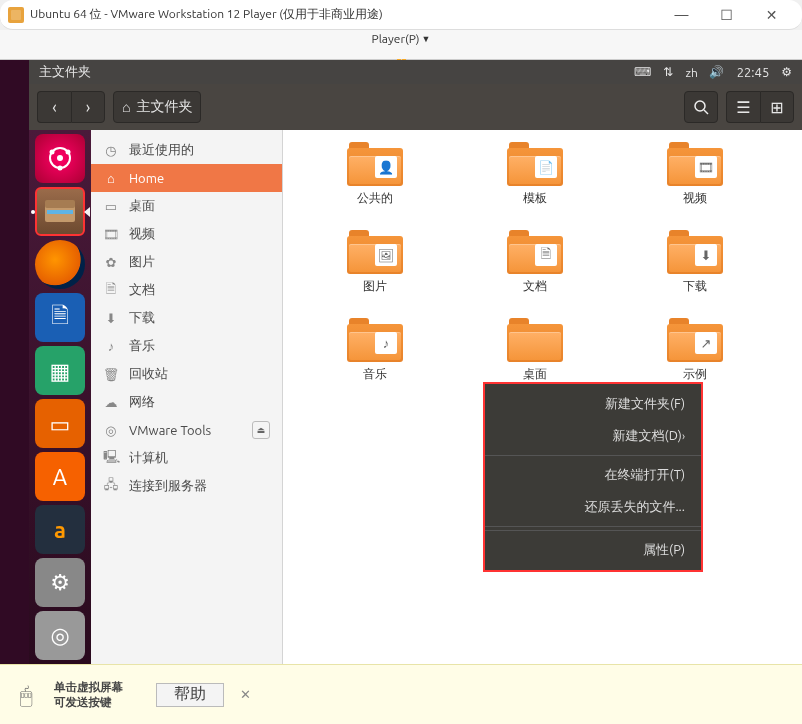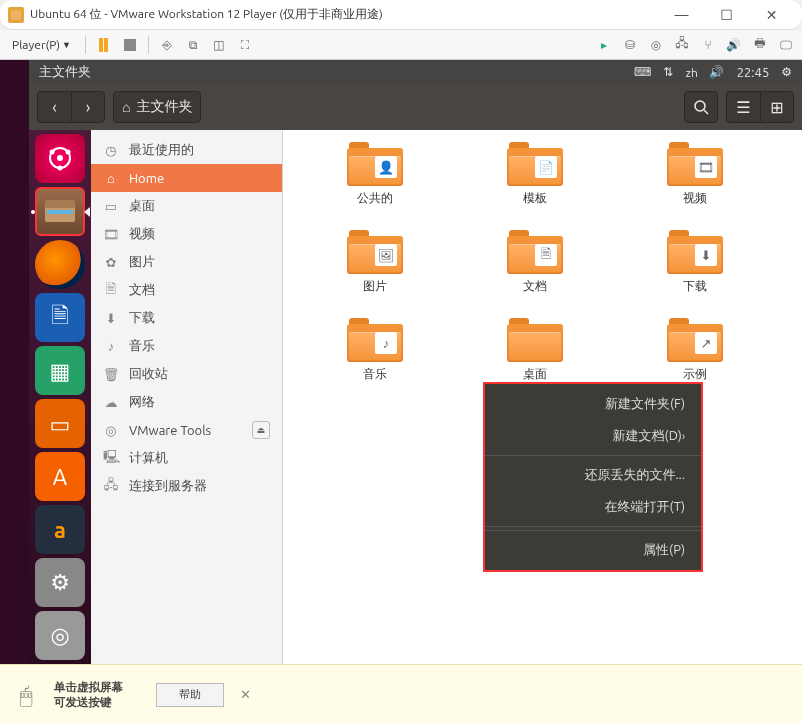--- a/index.html
+++ b/index.html
@@ -5,21 +5,21 @@
   * { box-sizing: border-box; margin: 0; padding: 0; font-family: "Microsoft YaHei", "Ubuntu", sans-serif; }
   body { width: 802px; height: 724px; background: #f0f0f0; overflow: hidden; }
 
   
   .vmw-titlebar { height: 30px; background: #fff; display: flex; align-items: center; padding: 0 8px; border-bottom: 1px solid #ddd; border-radius: 13px; }
   .vmw-titlebar .ico { width: 16px; height: 16px; background: #e8a33d; border-radius: 2px; margin-right: 6px; position: relative; }
   .vmw-titlebar .ico::after { content:""; position:absolute; inset:3px; background:#fff3; border-radius:1px; }
   .vmw-titlebar .title { font-size: 12px; color: #333; flex: 1; }
   .vmw-winbtn { width: 45px; height: 28px; display: flex; align-items: center; justify-content: center; color: #555; font-size: 14px; }
 
-  .vmw-toolbar { height: 30px; background: #f7f7f7; display: flex; align-items: center; padding: 0 6px; border-bottom: 1px solid #ccc; font-size: 12px; color: #333; gap: 6px; }
+  .vmw-toolbar { height: 30px; background: #f7f7f7; display: flex; align-items: center; padding: 0 6px; border-bottom: 1px solid #ccc; font-size: 12px; color: #333; gap: 6px; flex-direction: column; }
   .vmw-toolbar .menu { padding: 2px 6px; display:flex; align-items:center; gap:2px;}
   .vmw-toolbar .sep { width: 1px; height: 18px; background: #ccc; margin: 0 2px; }
   .vmw-toolbar .tbtn { width: 20px; height: 20px; display:flex; align-items:center; justify-content:center; color:#666; }
   .vmw-toolbar .spacer { flex: 1; }
   .vmw-toolbar .pause{ display:flex; gap:1px;}
   .vmw-toolbar .pause span{ width:4px; height:14px; background:#f5a623;}
   .vmw-toolbar .stop{ width:12px; height:12px; background:#888;}
 
   
   .guest { height: 604px; position: relative; background: #300a24; display: flex; flex-direction: column; padding-left: 29px; }
@@ -79,21 +79,21 @@
   .ctx-item { height: 32px; display: flex; align-items: center; padding: 0 16px; justify-content: flex-end; }
   .ctx-item.active { background: #f07746; color: #fff; }
   .ctx-sep { height: 1px; background: #555; margin: 3px 0; }
   .ctx .chev { font-size: 11px; }
 
   
   .vmw-hint { height: 60px; background: #fffde7; border-top: 1px solid #e8e4a8; display: flex; align-items: center; padding: 6px 10px; font-size: 11.5px; color: #444; gap: 12px; }
   .vmw-hint .hico { width: 32px; font-size: 22px; color: #666; text-align:center;}
   .vmw-hint .txt1 { width: 90px; line-height: 1.3; }
   .vmw-hint .txt2 { flex: 1; line-height: 1.5; }
-  .vmw-hint .help-btn { width: 68px; height: 24px; background: #f4f4f4; border: 1px solid #bbb; display:flex; align-items:center; justify-content:center; font-size:11px;}
+  .vmw-hint .help-btn { width: 68px; height: 24px; background: #f4f4f4; border: 1px solid #bbb; display:flex; align-items:center; justify-content:center; font-size:16px;}
   .vmw-hint .close { font-size:13px; color:#888; padding:0 4px;}
 
   svg { display:block; }
 </style>
 </head>
 <body>
 
 <div class="vmw-titlebar">
   <div class="ico"></div>
   <div class="title">Ubuntu 64 位 - VMware Workstation 12 Player (仅用于非商业用途)</div>
@@ -345,24 +345,24 @@
         <div class="ctx" id="ctx">
             <div class="ctx-item">
               <span>新建文件夹(F)</span>
             </div>
             <div class="ctx-item">
               <span>新建文档(D)</span>
               <span class="chev">›</span>
             </div>
             <div class="ctx-sep"></div>
             <div class="ctx-item">
+              <span>在终端打开(T)</span>
+            </div>
+            <div class="ctx-item">
               <span>还原丢失的文件...</span>
-            </div>
-            <div class="ctx-item">
-              <span>在终端打开(T)</span>
             </div>
             <div class="ctx-sep"></div>
             <div class="ctx-sep"></div>
             <div class="ctx-item">
               <span>属性(P)</span>
             </div>
           </div>
       </div>
     </div>
   </div>

